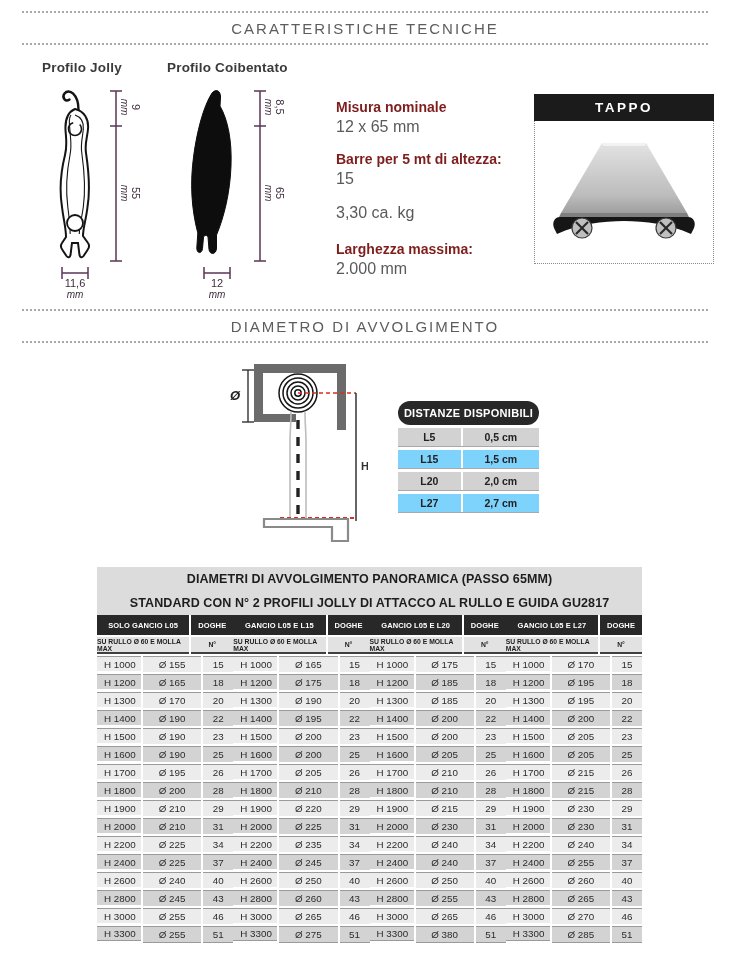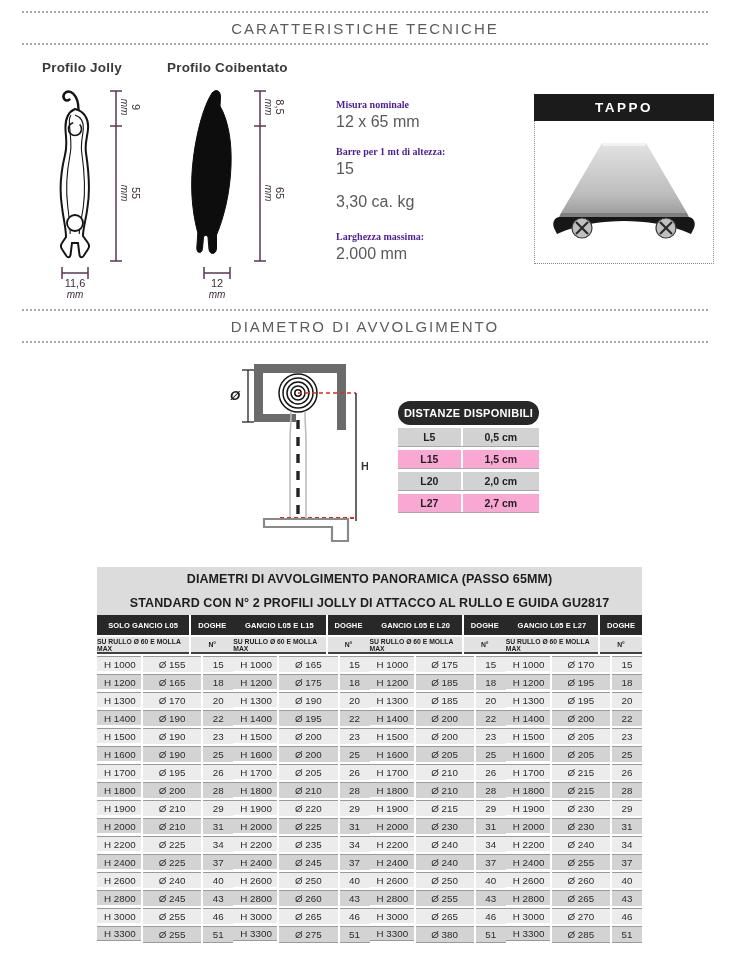--- a/index.html
+++ b/index.html
@@ -14,36 +14,36 @@
   #sec1{top:11px;} #sec2{top:309px;}
 
   .plabel{position:absolute;top:60px;font-weight:bold;font-size:13.5px;color:#3a3a3a;letter-spacing:.2px;}
   #pl1{left:42px;} #pl2{left:167px;}
 
   .abs{position:absolute;}
 
   
   .specs{position:absolute;left:336px;top:98px;width:195px;}
   .spec{margin-bottom:12px;}
-  .spec .l{font-weight:bold;font-size:10px;color:#4c1d95;line-height:1.3;font-family:Liberation Serif, serif;}
+  .spec .l{font-weight:bold;font-size:14px;color:#7f1d1d;line-height:1.3;}
   .spec .v{font-size:16px;color:#5a5a5a;line-height:1.35;}
 
   
   .tappo{position:absolute;left:534px;top:94px;width:180px;}
   .tappo-head{background:#1b1b1b;color:#fff;text-align:center;font-weight:bold;
     letter-spacing:2.5px;font-size:13.5px;padding:6px 0;}
   .tappo-body{border:1px dotted #8a8a8a;border-top:none;height:142px;
     display:flex;align-items:center;justify-content:center;background:#fff;}
 
   
   .dist{position:absolute;left:398px;top:401px;width:141px;}
   .dist-head{background:#282828;color:#fff;text-align:center;font-weight:bold;
     font-size:11px;letter-spacing:.3px;padding:6px 0;border-radius:12px;}
   .drow{display:flex;margin-top:3px;border-bottom:1px solid #a8a8a8;}
-  .drow.dark{background:#d2d2d2;} .drow.light{background:#f9a8d4;}
+  .drow.dark{background:#d2d2d2;} .drow.light{background:#7dd3fc;}
   .drow span{padding:3px 0;font-size:10.5px;font-weight:bold;color:#222;text-align:center;}
   .dc1{width:45%;border-right:2px solid #fff;} .dc2{width:55%;}
 
   
   .mtable{position:absolute;left:97px;top:567px;width:545px;}
   .mt-title{background:#dcdcdc;text-align:center;font-weight:bold;font-size:12.5px;
     color:#1d1d1d;padding:5px 0;margin-bottom:0;letter-spacing:.1px;}
   .groups{display:flex;gap:0;}
   .group{flex:1;min-width:0;}
   .g-head,.g-sub,.g-row{display:flex;gap:2px;}
@@ -142,21 +142,21 @@
     <text x="35" y="213" font-size="10" font-style="italic" text-anchor="middle">mm</text>
   </g>
 </svg>
 
 <div class="specs">
   <div class="spec">
     <div class="l">Misura nominale</div>
     <div class="v">12 x 65 mm</div>
   </div>
   <div class="spec">
-    <div class="l">Barre per 1 mt di altezza:</div>
+    <div class="l">Barre per 5 mt di altezza:</div>
     <div class="v">15</div>
   </div>
   <div class="spec" style="margin-bottom:17px;">
     <div class="v">3,30 ca. kg</div>
   </div>
   <div class="spec">
     <div class="l">Larghezza massima:</div>
     <div class="v">2.000 mm</div>
   </div>
 </div>

